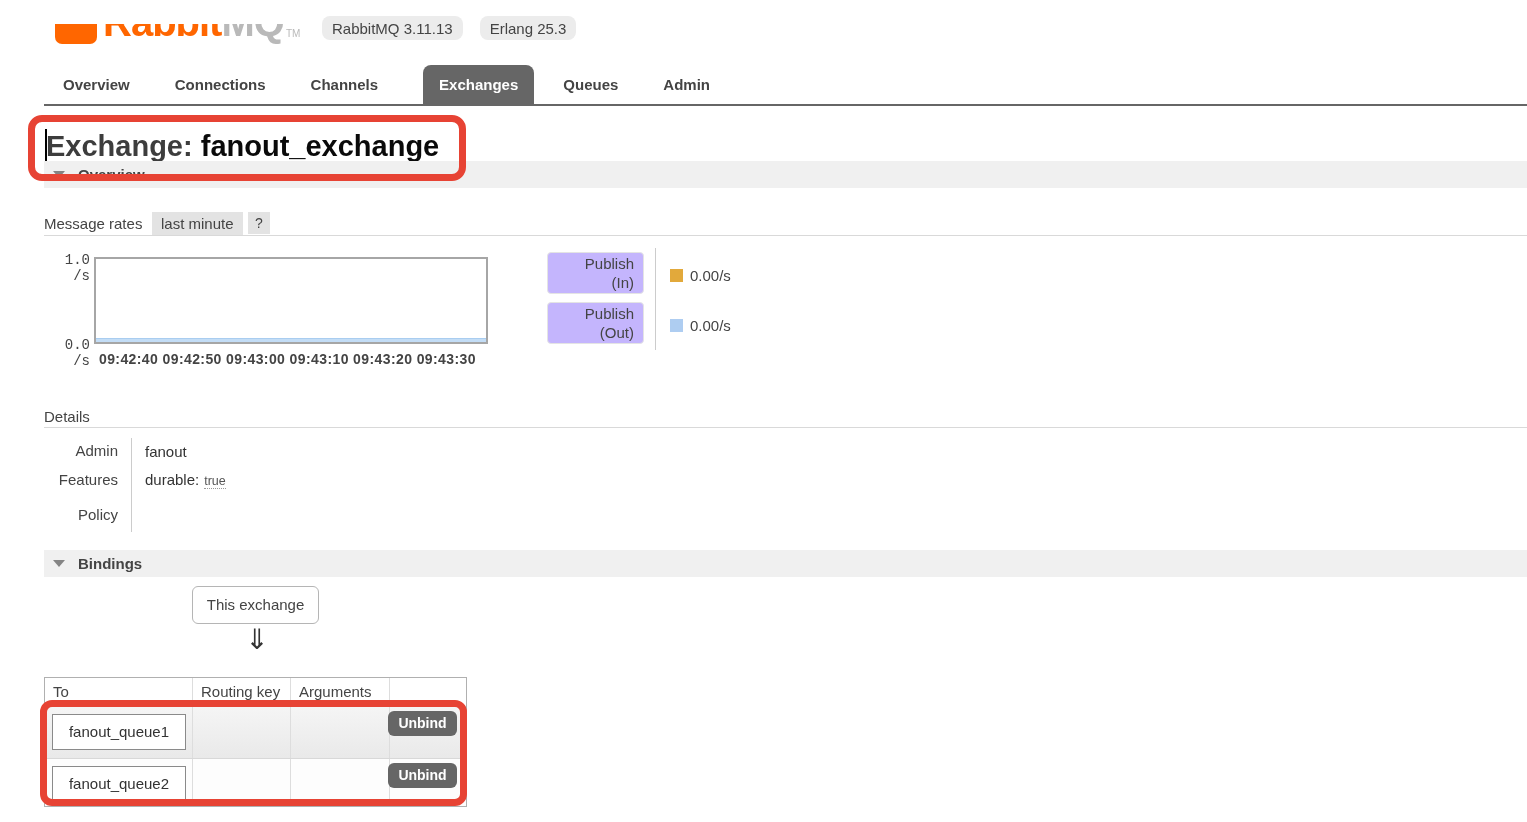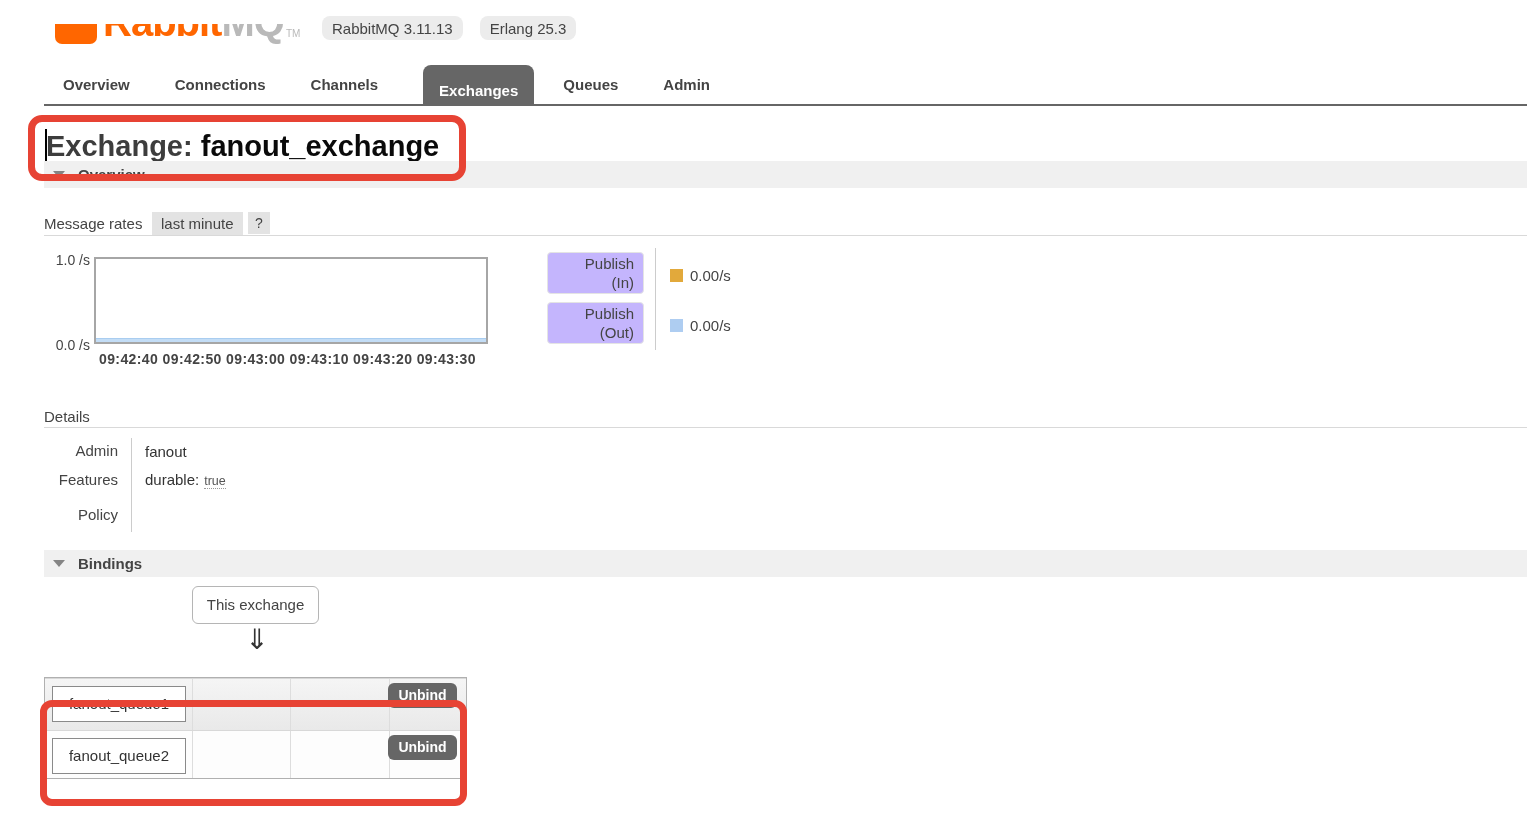--- a/index.html
+++ b/index.html
@@ -23,21 +23,21 @@
     font-size: 15px; color: #444; white-space: nowrap;
   }
 
   
   .tabbar { left: 44px; top: 41px; right: 0; height: 39px; display: flex; align-items: stretch; padding-left: 19px; }
   .tab {
     font-size: 15px; font-weight: bold; color: #444; line-height: 39px;
     margin-right: 45px; cursor: pointer; white-space: nowrap;
   }
   .tab.active {
-    background: #666; color: #fff; padding: 6px 16px; border-radius: 8px 8px 0 0; margin-right: 29px;
+    background: #666; color: #fff; padding: 0 16px; border-radius: 8px 8px 0 0; margin-right: 29px;
   }
   .tab-underline { left: 44px; top: 80px; right: 0; height: 2px; background: #666; }
 
   
   .page-title { left: 46px; top: 102px; font-size: 29px; line-height: 40px; white-space: nowrap; }
   .title-prefix { color: #3d3d3d; }
   .title-name { color: #0a0a0a; }
   .text-cursor { left: 45px; top: 105px; width: 2px; height: 36px; background: #000; }
 
   
@@ -51,21 +51,21 @@
   }
   .section-label { font-weight: bold; font-size: 15px; color: #444; }
 
   
   .msg-rates-label { left: 44px; top: 191px; font-size: 15px; color: #444; }
   .mode-badge { left: 152px; top: 188px; background: #e3e3e3; padding: 3px 9px; font-size: 15px; color: #444; cursor: pointer; }
   .help-badge { left: 248px; top: 188px; background: #e3e3e3; padding: 3px 7px; font-size: 14px; color: #444; cursor: pointer; }
   .hrule { left: 44px; right: 0; height: 1px; background: #d9d9d9; }
 
   
-  .y-label { left: 42px; width: 48px; text-align: right; font-size: 14px; color: #444; }
+  .y-label { left: 42px; width: 48px; text-align: right; font-size: 14px; color: #444; font-family: Liberation Mono, monospace; }
   .chart-box { left: 94px; top: 233px; width: 394px; height: 87px; border: 2px solid #a6a6a6; background: #fff; }
   .chart-zero-line { position: absolute; left: 0; right: 0; bottom: 0; height: 4px; background: #c3ddf6; border-top: 1px solid #a9cdf0; }
   .x-labels { left: 99px; top: 327px; font-size: 14px; letter-spacing: 0.4px; color: #444; white-space: nowrap; font-weight: bold; }
 
   
   .legend-box {
     left: 547px; width: 97px; height: 42px; background: #c4b5fd; border: 1px solid #e4e4e4;
     border-radius: 4px; display: flex; align-items: center; justify-content: flex-end;
     padding-right: 9px; font-size: 15px; line-height: 19px; color: #444; text-align: right;
     white-space: pre-line; cursor: pointer;
@@ -185,20 +185,26 @@
 
   <div class="abs section-bar" style="top:526px;">
     <span class="tri-down"></span>
     <span class="section-label">Bindings</span>
   </div>
 
   <div class="abs this-exchange">This exchange</div>
   <div class="abs bind-arrow">⇓</div>
 
   <div class="abs bind-table">
+    <div class="bt-row bt-header">
+      <div class="bt-cell">To</div>
+      <div class="bt-cell">Routing key</div>
+      <div class="bt-cell">Arguments</div>
+      <div class="bt-cell"></div>
+    </div>
     <div class="bt-row bt-datarow bt-row1">
       <div class="bt-cell">
         <div class="queue-box">fanout_queue1</div>
       </div>
       <div class="bt-cell"></div>
       <div class="bt-cell"></div>
       <div class="bt-cell">
         <button class="unbind-btn">Unbind</button>
       </div>
     </div>

